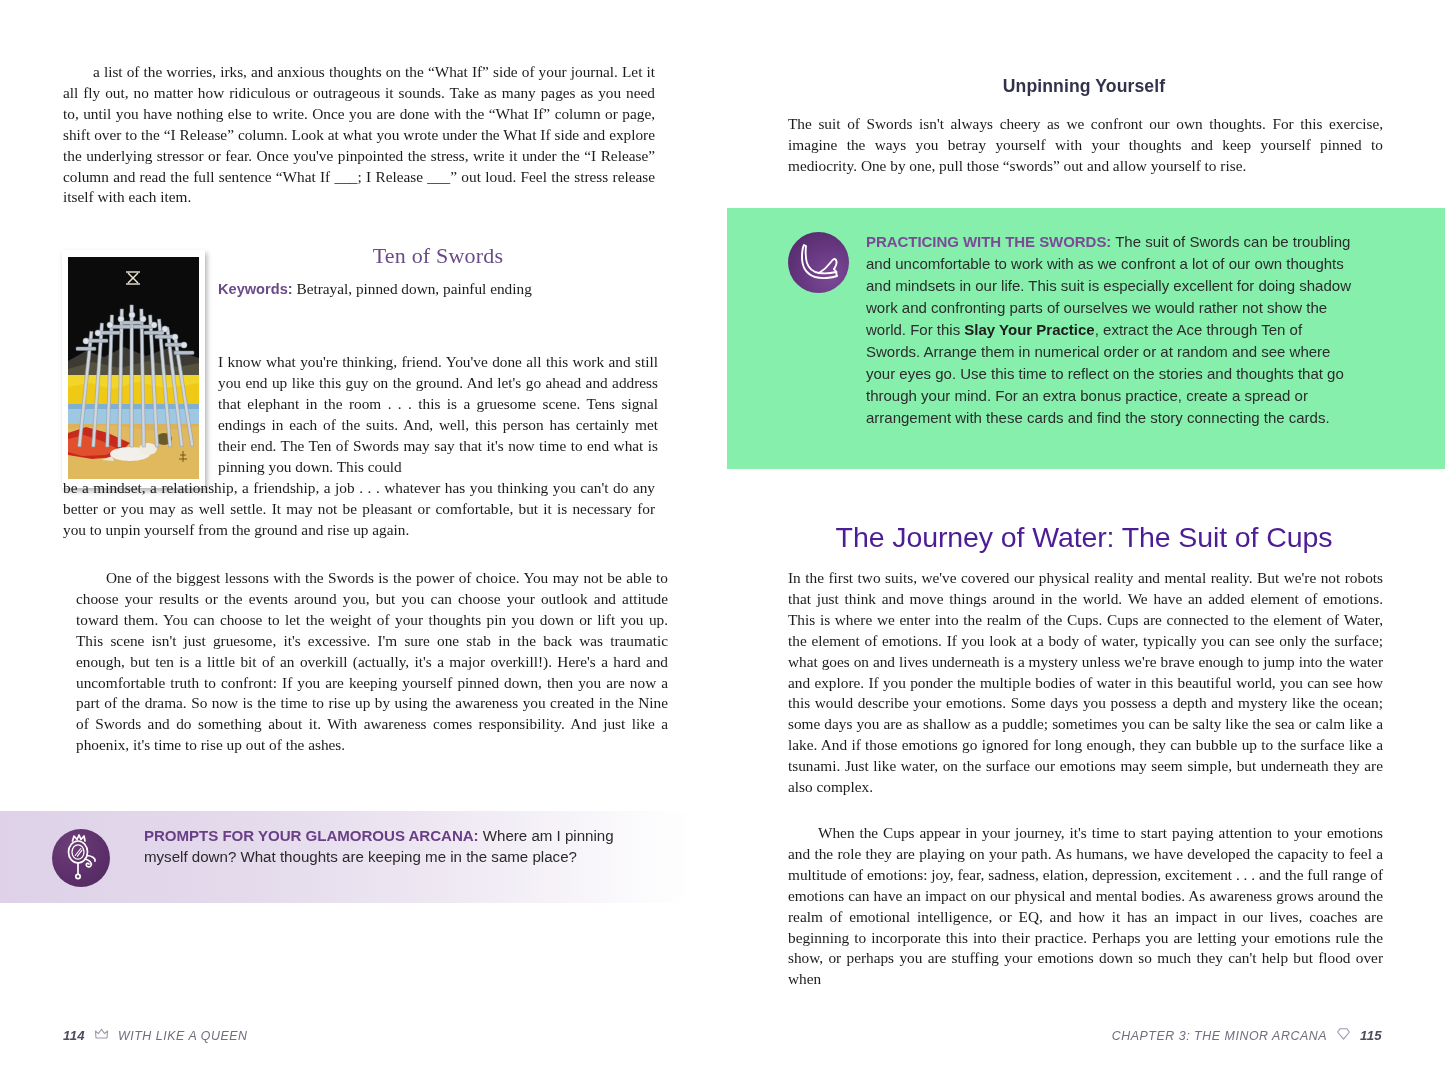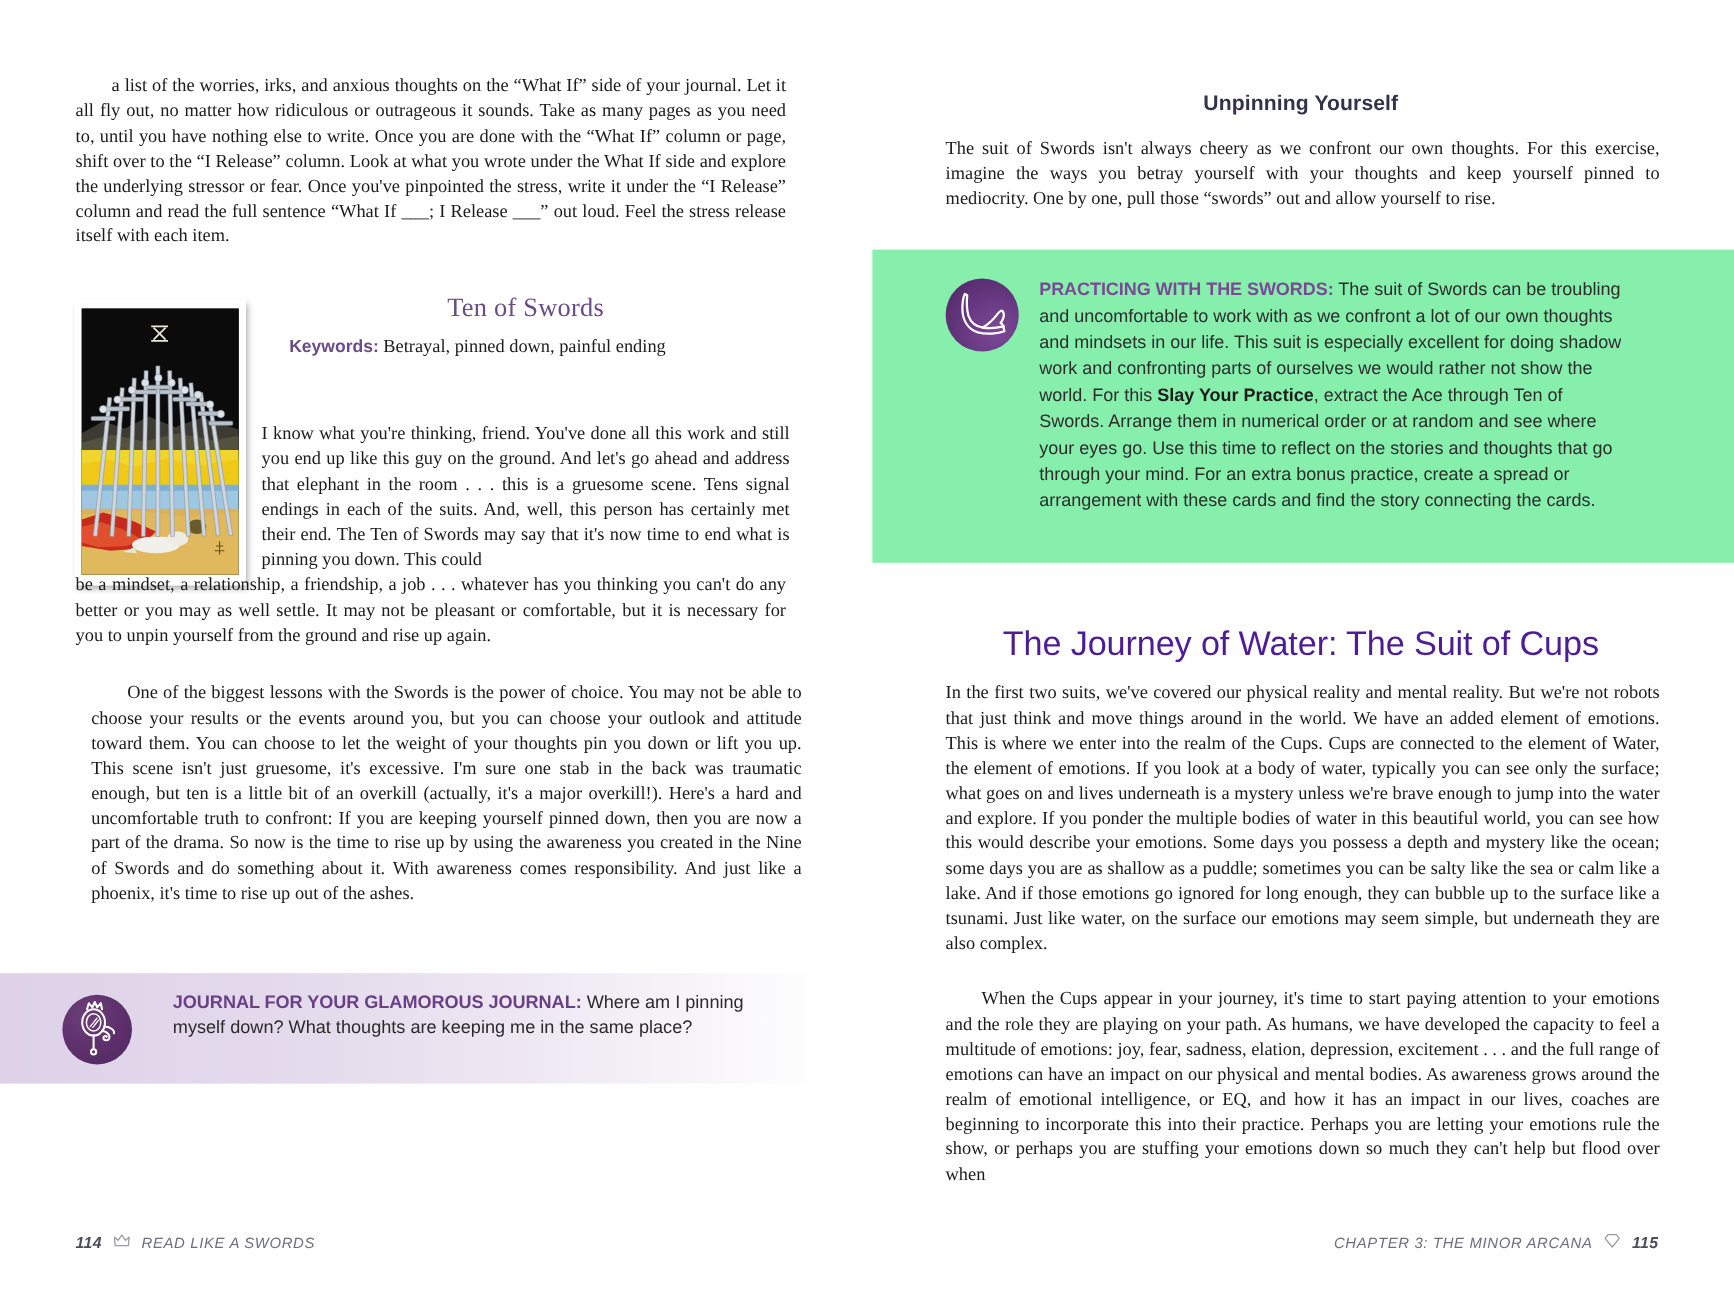--- a/index.html
+++ b/index.html
@@ -97,21 +97,20 @@
     font-family: "Liberation Serif", serif;
     font-size: 15.3px;
     line-height: 22px;
     color: #1b1b1b;
   }
   .kwlabel {
     font-family: "Liberation Sans", sans-serif;
     font-weight: bold;
     color: #6a4b87;
     font-size: 14.6px;
-    margin-left: 23px;
   }
 
   
   #left-body1 {
     left: 218px;
     top: 352px;
     width: 440px;
   }
   #left-body1b {
     left: 63px;
@@ -376,32 +375,32 @@
             <line x1="25.4" y1="27.2" x2="30" y2="21.2" stroke-width="1.1"></line>
             <path d="M20.5 12 L22 7 L25 10.5 L27 6 L29 10.5 L32 7 L33 12"></path>
             <line x1="26" y1="34" x2="26" y2="45"></line>
             <circle cx="26" cy="47.5" r="2.2"></circle>
             <path d="M33 30 c5 1 7 4 6 6.5 c-1 2.3 -4.5 1.6 -4.8 -0.5 c-0.2 -1.6 1.8 -2.3 2.8 -1"></path>
             <path d="M35 26.5 c5.5 0.4 8.5 3 8 5.6"></path>
           </g>
         </svg>
       </div>
       <div class="ctext">
-        <span class="ctext-label-purple">JOURNAL FOR YOUR GLAMOROUS JOURNAL:</span><span> Where am I pinning myself down? What thoughts are keeping me in the same place?</span>
+        <span class="ctext-label-purple">PROMPTS FOR YOUR GLAMOROUS ARCANA:</span><span> Where am I pinning myself down? What thoughts are keeping me in the same place?</span>
       </div>
     </div>
 
     <div class="footer" id="footer-left">
       <span class="pnum">114</span>
       <span class="foot-icon">
         <svg width="15" height="14" viewBox="0 0 15 14">
           <path d="M2 11 L1.4 4 L4.4 6.6 L7.5 2.2 L10.6 6.6 L13.6 4 L13 11 Z" fill="none" stroke="#9b9bab" stroke-width="1.1" stroke-linejoin="round"></path>
         </svg>
       </span>
-      <span>READ LIKE A SWORDS</span>
+      <span>WITH LIKE A QUEEN</span>
     </div>
   </div>
 
   <div class="page page-right">
 
     <div id="r-head-unpin">Unpinning Yourself</div>
 
     <div class="col" id="right-intro">The suit of Swords isn't always cheery as we confront our own thoughts. For this exercise, imagine the ways you betray yourself with your thoughts and keep yourself pinned to mediocrity. One by one, pull those “swords” out and allow yourself to rise.</div>
 
     <div class="callout-blue">

